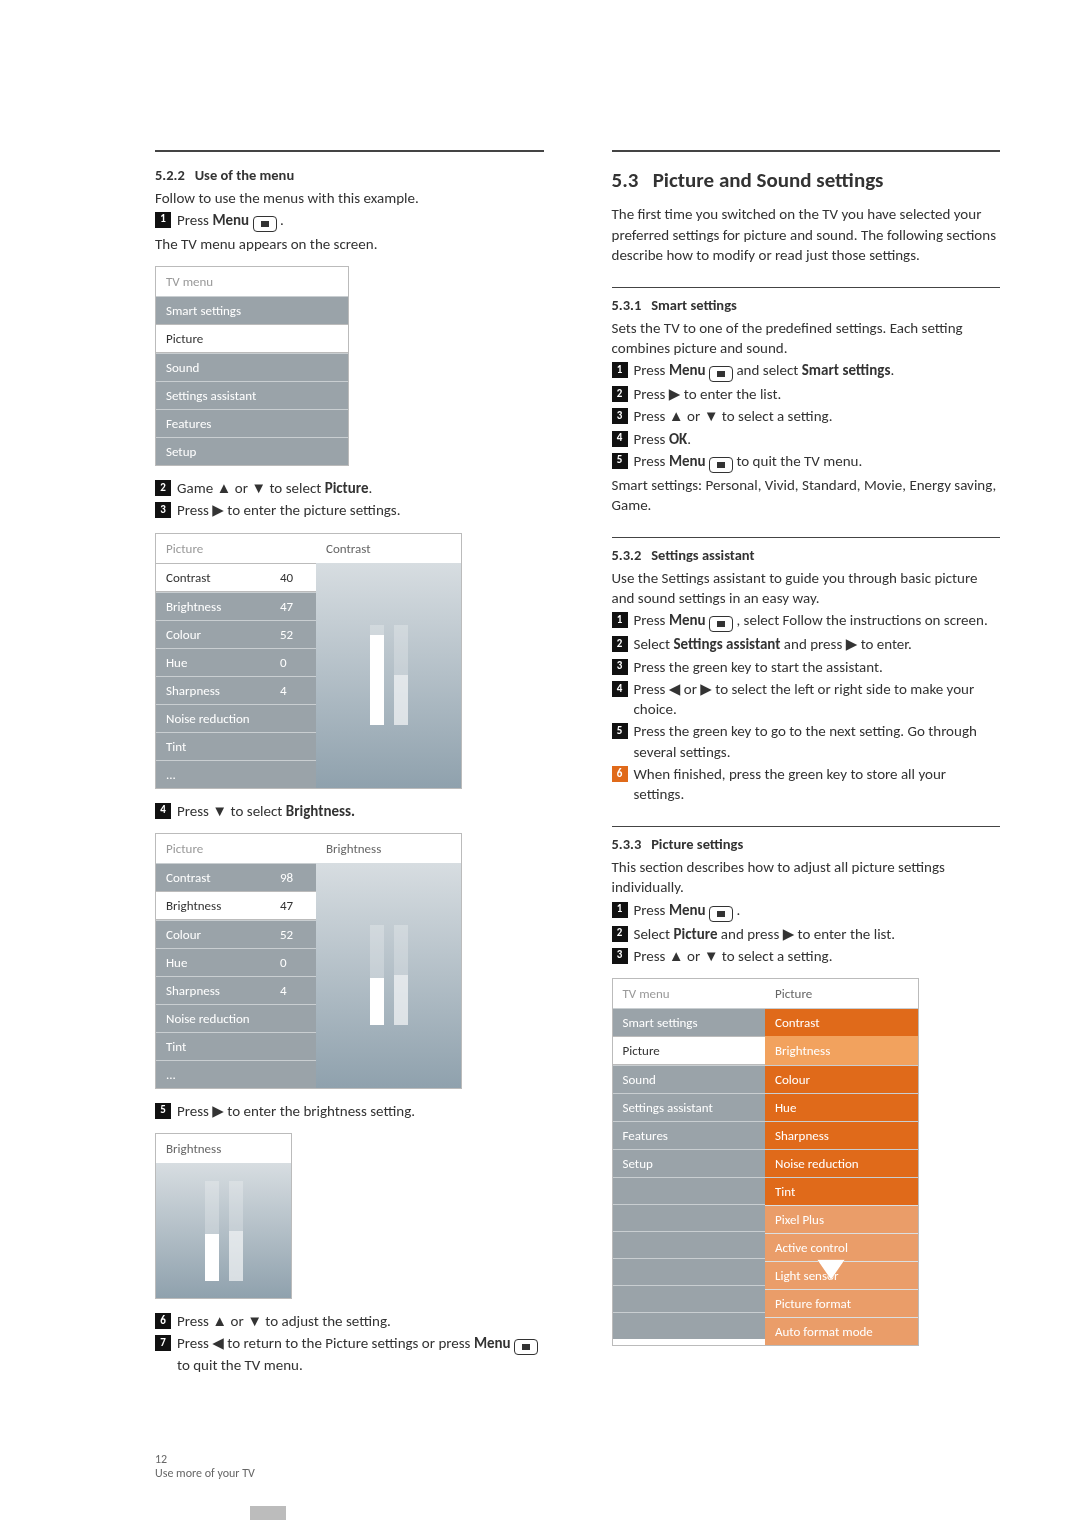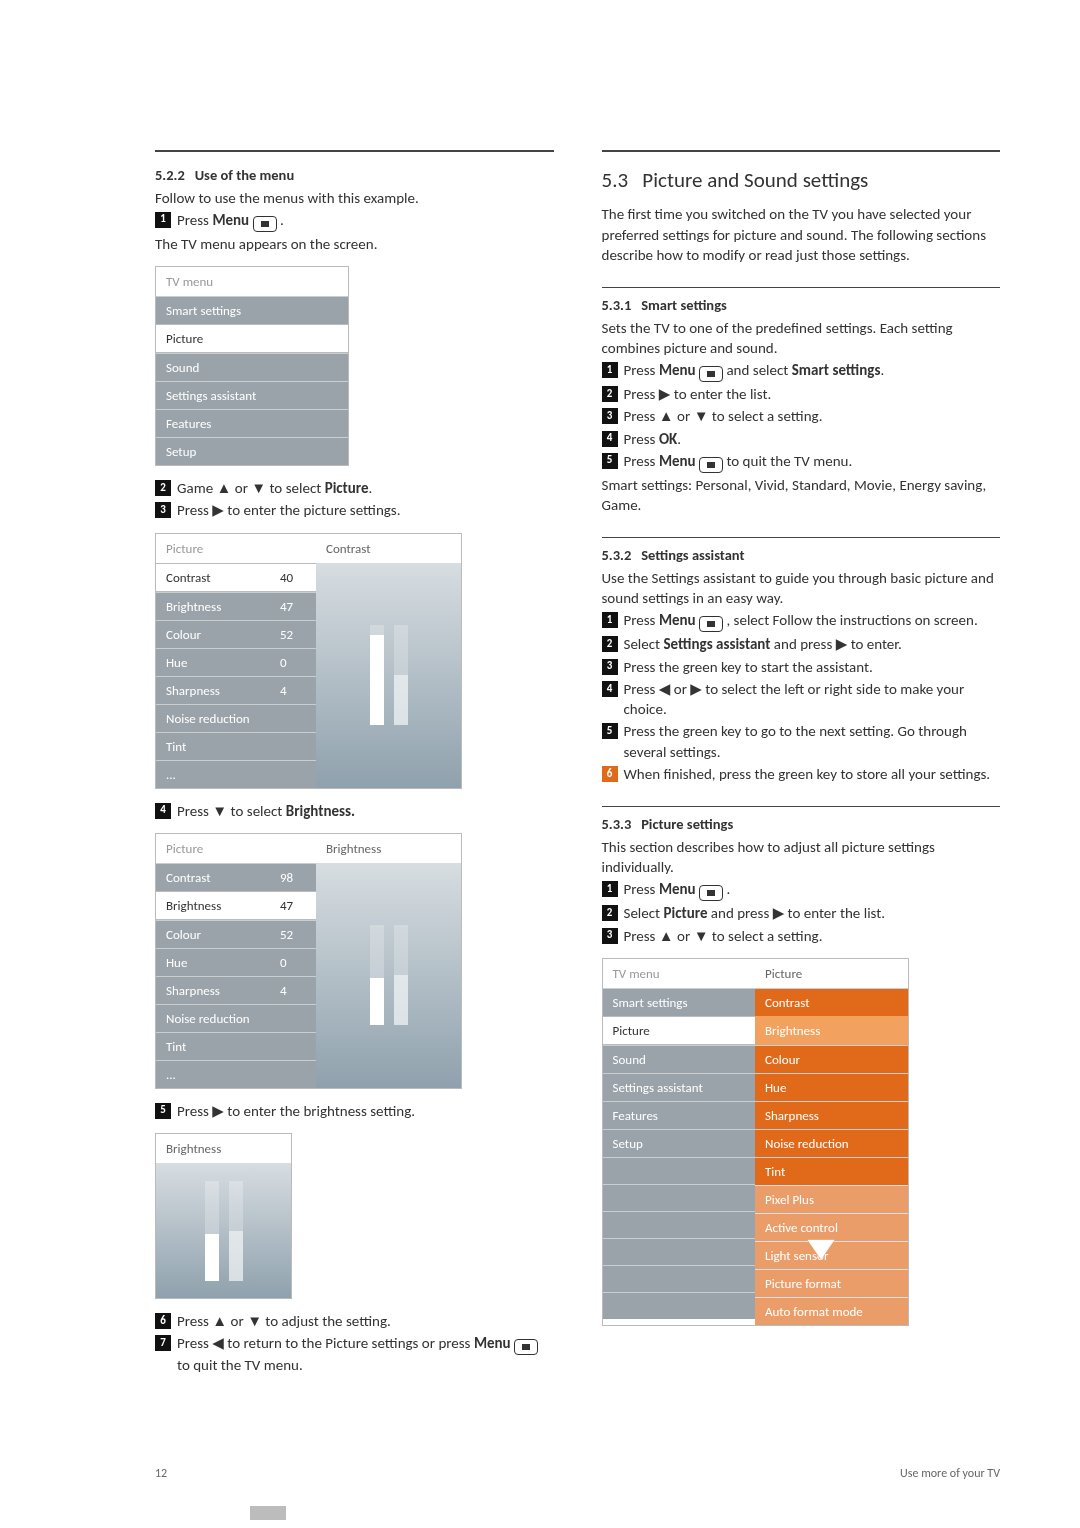--- a/index.html
+++ b/index.html
@@ -14,21 +14,21 @@
     width: 1080px;
     height: 1528px;
     margin: 0 auto;
     background: #fff;
     position: relative;
     box-sizing: border-box;
     padding: 150px 80px 60px 155px;
   }
   .columns {
     display: flex;
-    gap: 48px;
+    gap: 68px;
   }
   .col {
     flex: 1;
     min-width: 0;
   }
   .hr-thick {
     border: none;
     border-top: 2px solid #444;
     margin: 0 0 14px 0;
   }
@@ -37,21 +37,21 @@
     border-top: 1px solid #444;
     margin: 22px 0 8px 0;
   }
   .sect-head {
     font-weight: bold;
     font-size: 14.5px;
     margin: 4px 0 2px 0;
   }
   .sect-head.big {
     font-size: 21px;
-    font-weight: normal;
+    font-weight: bold;
     margin-bottom: 10px;
   }
   p {
     margin: 2px 0;
     line-height: 1.35;
   }
   .step-row {
     display: flex;
     gap: 6px;
     margin: 2px 0;
@@ -265,20 +265,21 @@
 
   .footer {
     position: absolute;
     bottom: 48px;
     left: 155px;
     right: 80px;
     display: flex;
     justify-content: space-between;
     font-size: 12px;
     color: #666;
+    flex-direction: column;
   }
   .footer-tab {
     position: absolute;
     bottom: 8px;
     left: 250px;
     width: 36px;
     height: 14px;
     background: #bcbcbc;
   }
 </style>

